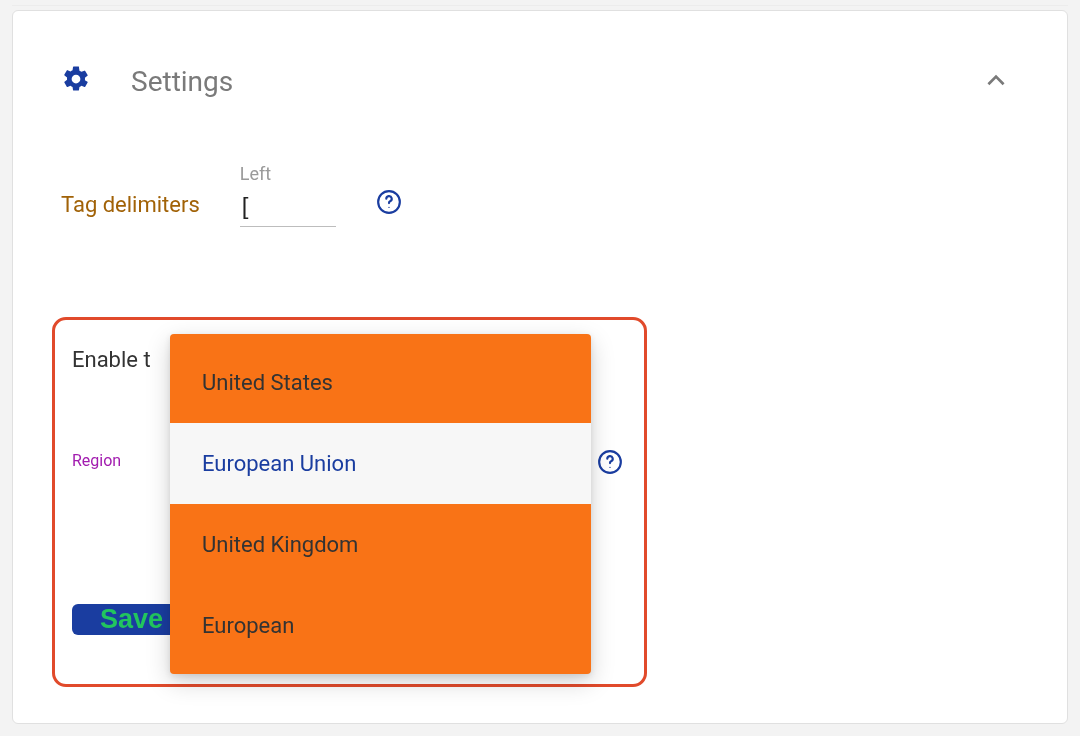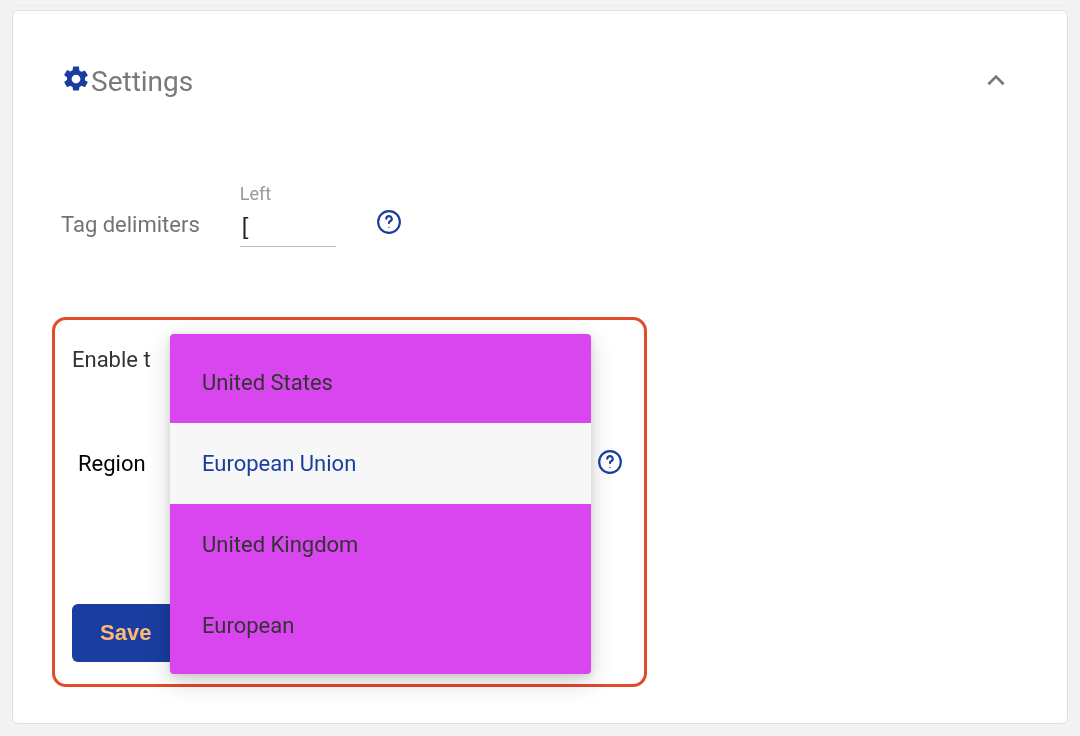--- a/index.html
+++ b/index.html
@@ -25,20 +25,21 @@
       position: absolute;
       left: 12px;
       right: 12px;
       top: 0;
       height: 6px;
       border-bottom: 1px solid #ececec;
     }
     .header-row {
       display: flex;
       align-items: center;
+      gap: 40px;
       height: 44px;
       margin-bottom: 60px;
     }
     .gear-icon svg {
       width: 30px;
       height: 30px;
       fill: #1a3da0;
     }
     .title {
       font-size: 28px;
@@ -61,33 +62,32 @@
       stroke-width: 2.5;
       fill: none;
     }
     .delim-row {
       display: flex;
       align-items: flex-end;
       gap: 40px;
     }
     .delim-label {
       font-size: 22px;
-      color: #737373;
+      color: #a16207;
       padding-bottom: 10px;
     }
     .delim-field {
       display: flex;
       flex-direction: column;
       width: 96px;
     }
     .delim-field .hint {
       font-size: 18px;
       color: #9a9a9a;
       margin-bottom: 4px;
-      margin-top: 20px;
     }
     .delim-field input {
       border: none;
       border-bottom: 1px solid #bdbdbd;
       font-size: 24px;
       padding: 4px 2px 6px 2px;
       outline: none;
       background: transparent;
       color: #222;
     }
@@ -118,49 +118,49 @@
     .enable-row {
       position: absolute;
       left: 59px;
       top: 336px;
       font-size: 22px;
       color: #333;
       text-align: right;
     }
     .region-row {
       position: absolute;
-      left: 65px;
+      left: 59px;
       top: 440px;
-      font-size: 22px;
-      color: #000000;
+      font-size: 16px;
+      color: #a21caf;
     }
     .region-help {
       position: absolute;
       left: 584px;
       top: 438px;
     }
     .save-btn {
       position: absolute;
       left: 59px;
       top: 593px;
       background: #1a3da0;
-      color: #fdba74;
+      color: #22c55e;
       border: none;
-      font-size: 22px;
+      font-size: 27px;
       font-weight: 600;
-      padding: 16px 28px;
+      padding: 0 28px;
       border-radius: 6px;
       cursor: pointer;
     }
     .dropdown {
       position: absolute;
       left: 157px;
       top: 323px;
       width: 421px;
-      background: #d946ef;
+      background: #f97316;
       border-radius: 4px;
       box-shadow: 0 8px 24px rgba(0,0,0,0.18), 0 2px 6px rgba(0,0,0,0.10);
       padding: 8px 0;
       z-index: 10;
     }
     .dropdown .option {
       font-size: 22px;
       color: #333;
       padding: 28px 32px;
       cursor: pointer;

